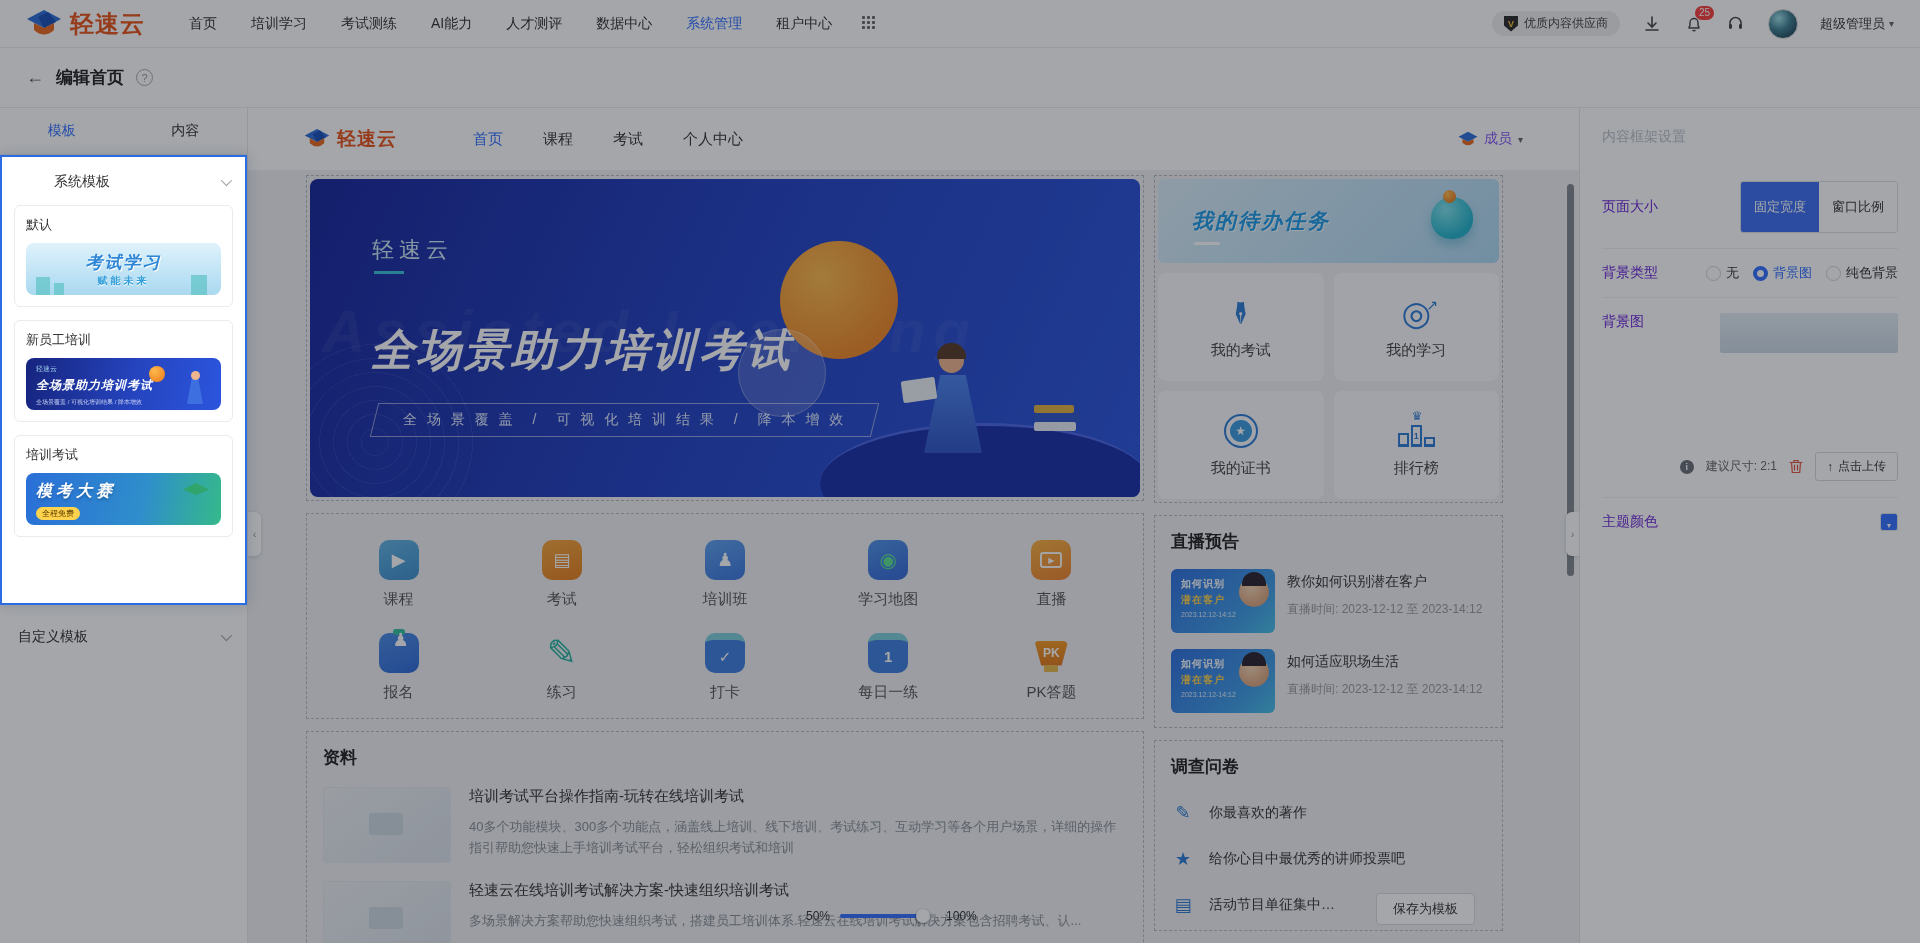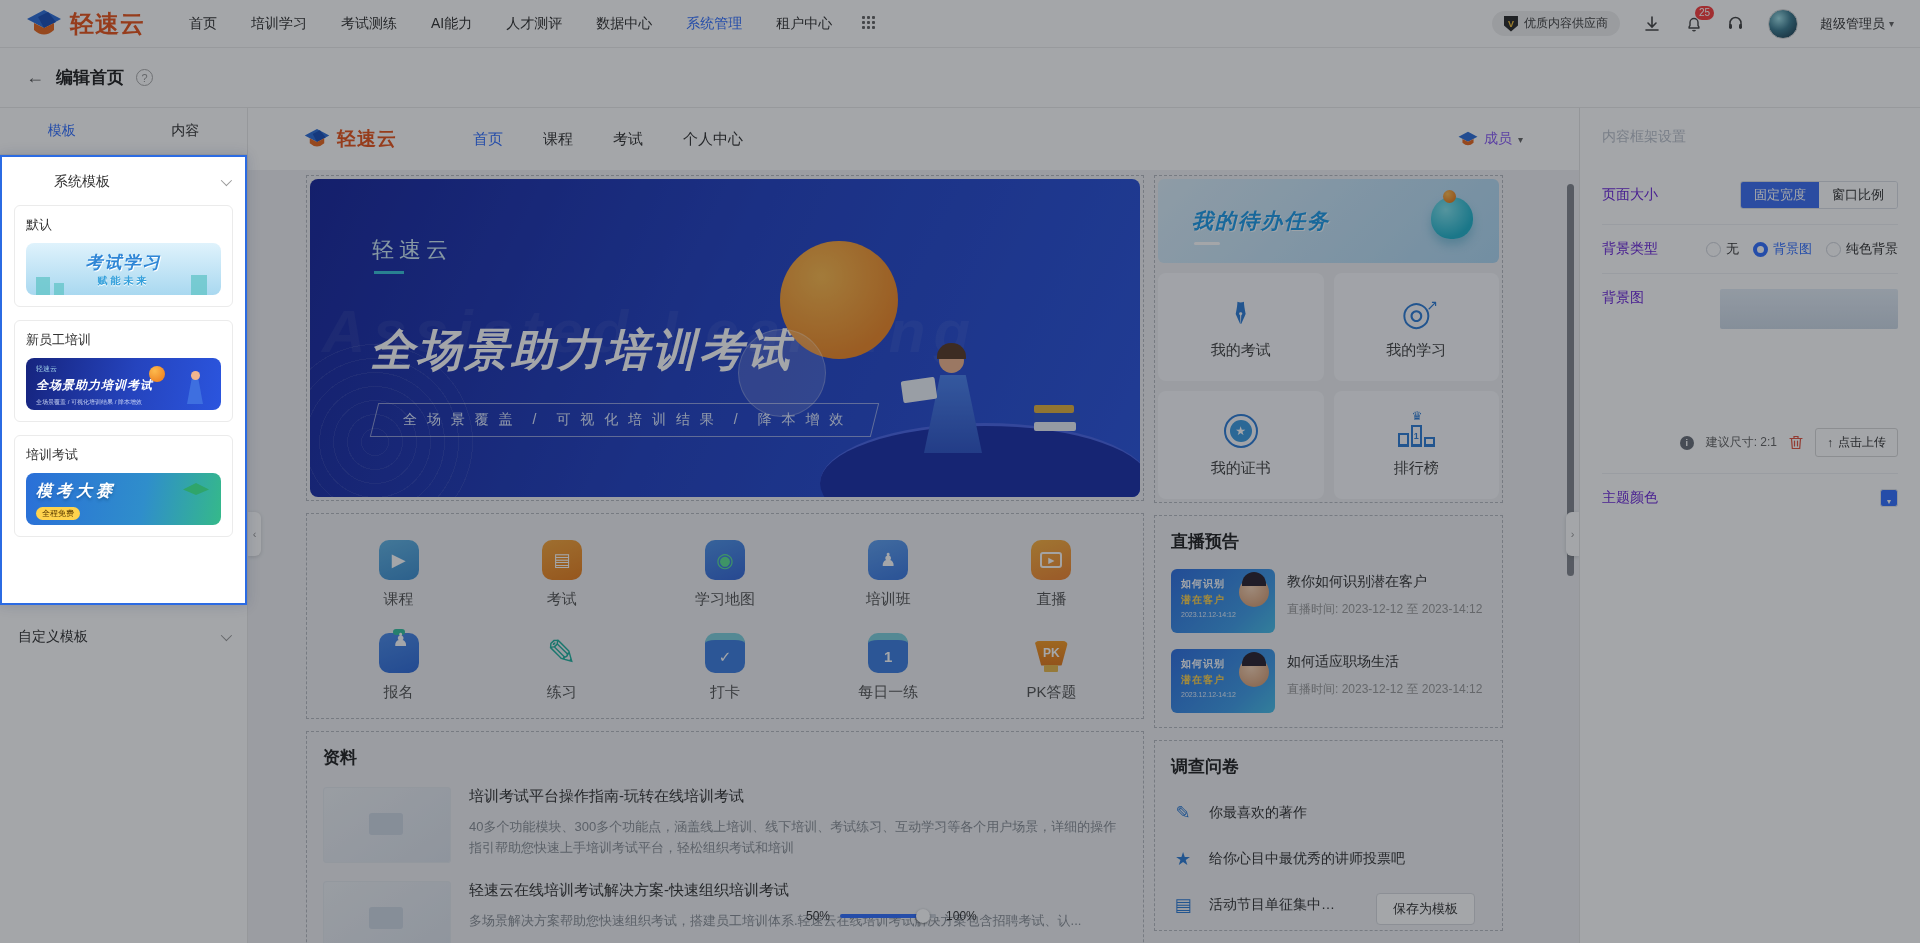--- a/index.html
+++ b/index.html
@@ -198,21 +198,21 @@
               display:flex; align-items:center; justify-content:center; font-size:11px; color:#999; cursor:pointer; }
   .collapse.cl { left:0; border-radius:0 6px 6px 0; }
   .collapse.cr { right:0; border-radius:6px 0 0 6px; }
 
   
   .settings { position:absolute; right:0; top:108px; bottom:0; width:341px; background:#fff; border-left:1px solid #e6e6e6; padding:20px 22px; }
   .s-title { font-size:14px; color:#BCC2CC; margin-bottom:20px; }
   .s-row { display:flex; align-items:center; justify-content:space-between; padding:15px 0; border-bottom:1px solid #EFF1F4; }
   .s-label { font-size:14px; color:#6d28d9; }
   .seg { display:flex; border:1px solid #dcdfe6; border-radius:3px; overflow:hidden; }
-  .seg .sg { padding:4px 13px; font-size:13px; color:#333; background:#fff; cursor:pointer; }
+  .seg .sg { padding:16px 13px; font-size:13px; color:#333; background:#fff; cursor:pointer; }
   .seg .sg.active { background:#3D6EF2; color:#fff; }
   .stepper { display:flex; align-items:center; border:1px solid #dcdfe6; border-radius:3px; overflow:hidden; }
   .stepper .st-btn { width:28px; height:28px; background:#f5f7fa; color:#666; font-size:14px; display:flex; align-items:center; justify-content:center; cursor:pointer; }
   .stepper .st-val { width:62px; height:28px; font-size:13px; color:#333; display:flex; align-items:center; justify-content:center; border-left:1px solid #dcdfe6; border-right:1px solid #dcdfe6; }
   .radio-group { display:flex; align-items:center; gap:14px; }
   .radio-opt { display:flex; align-items:center; gap:5px; cursor:pointer; }
   .radio { width:15px; height:15px; border-radius:50%; border:1px solid #cfd3da; background:#fff; }
   .radio.checked { border:4.5px solid #3370FF; }
   .radio-opt .r-lbl { font-size:13px; color:#333; }
   .radio-opt.sel .r-lbl { color:#3370FF; }
@@ -407,26 +407,26 @@
         <div class="sect icon-grid-sect">
           <div class="qi">
             <span class="tile c-kecheng g-play"></span>
             <span class="lbl">课程</span>
           </div>
           <div class="qi">
             <span class="tile c-kaoshi g-doc"></span>
             <span class="lbl">考试</span>
           </div>
           <div class="qi">
+            <span class="tile c-ban g-person"></span>
+            <span class="lbl">培训班</span>
+          </div>
+          <div class="qi">
             <span class="tile c-map g-pin"></span>
             <span class="lbl">学习地图</span>
-          </div>
-          <div class="qi">
-            <span class="tile c-ban g-person"></span>
-            <span class="lbl">培训班</span>
           </div>
           <div class="qi">
             <span class="tile c-live-t">
                 <span class="scr">▶</span>
               </span>
             <span class="lbl">直播</span>
           </div>
           <div class="qi">
             <span class="tile c-baoming g-person"></span>
             <span class="lbl">报名</span>

